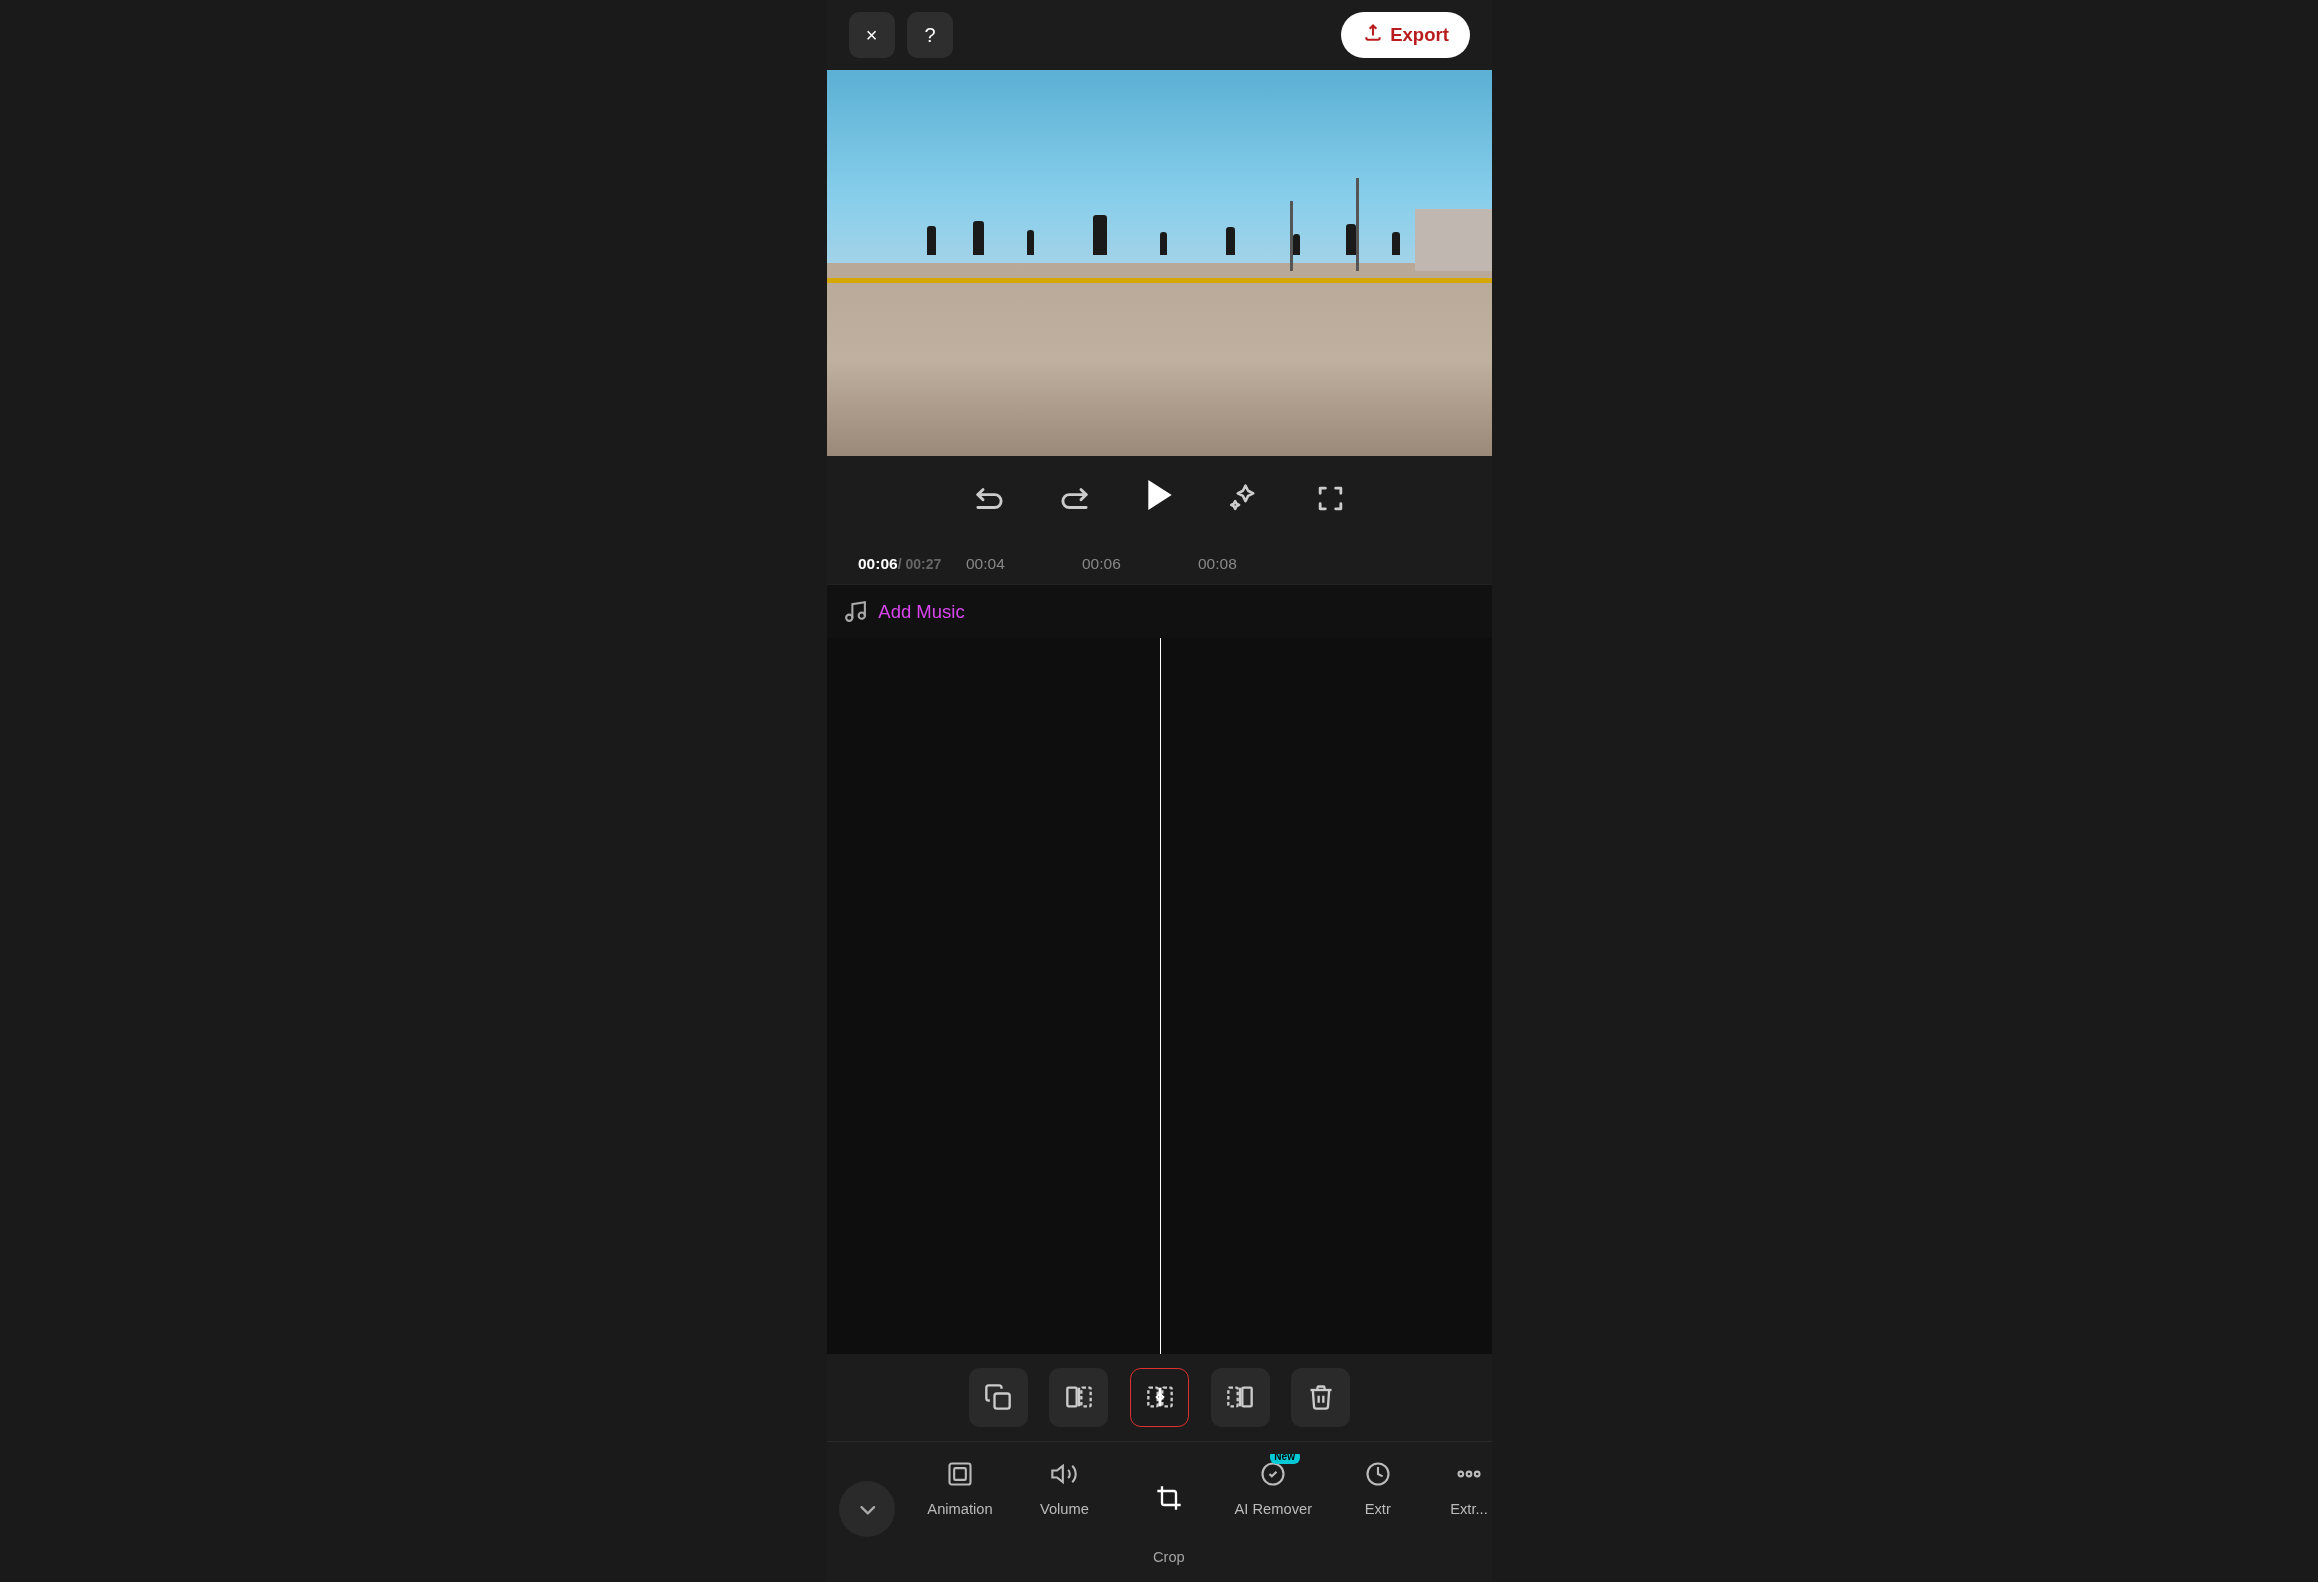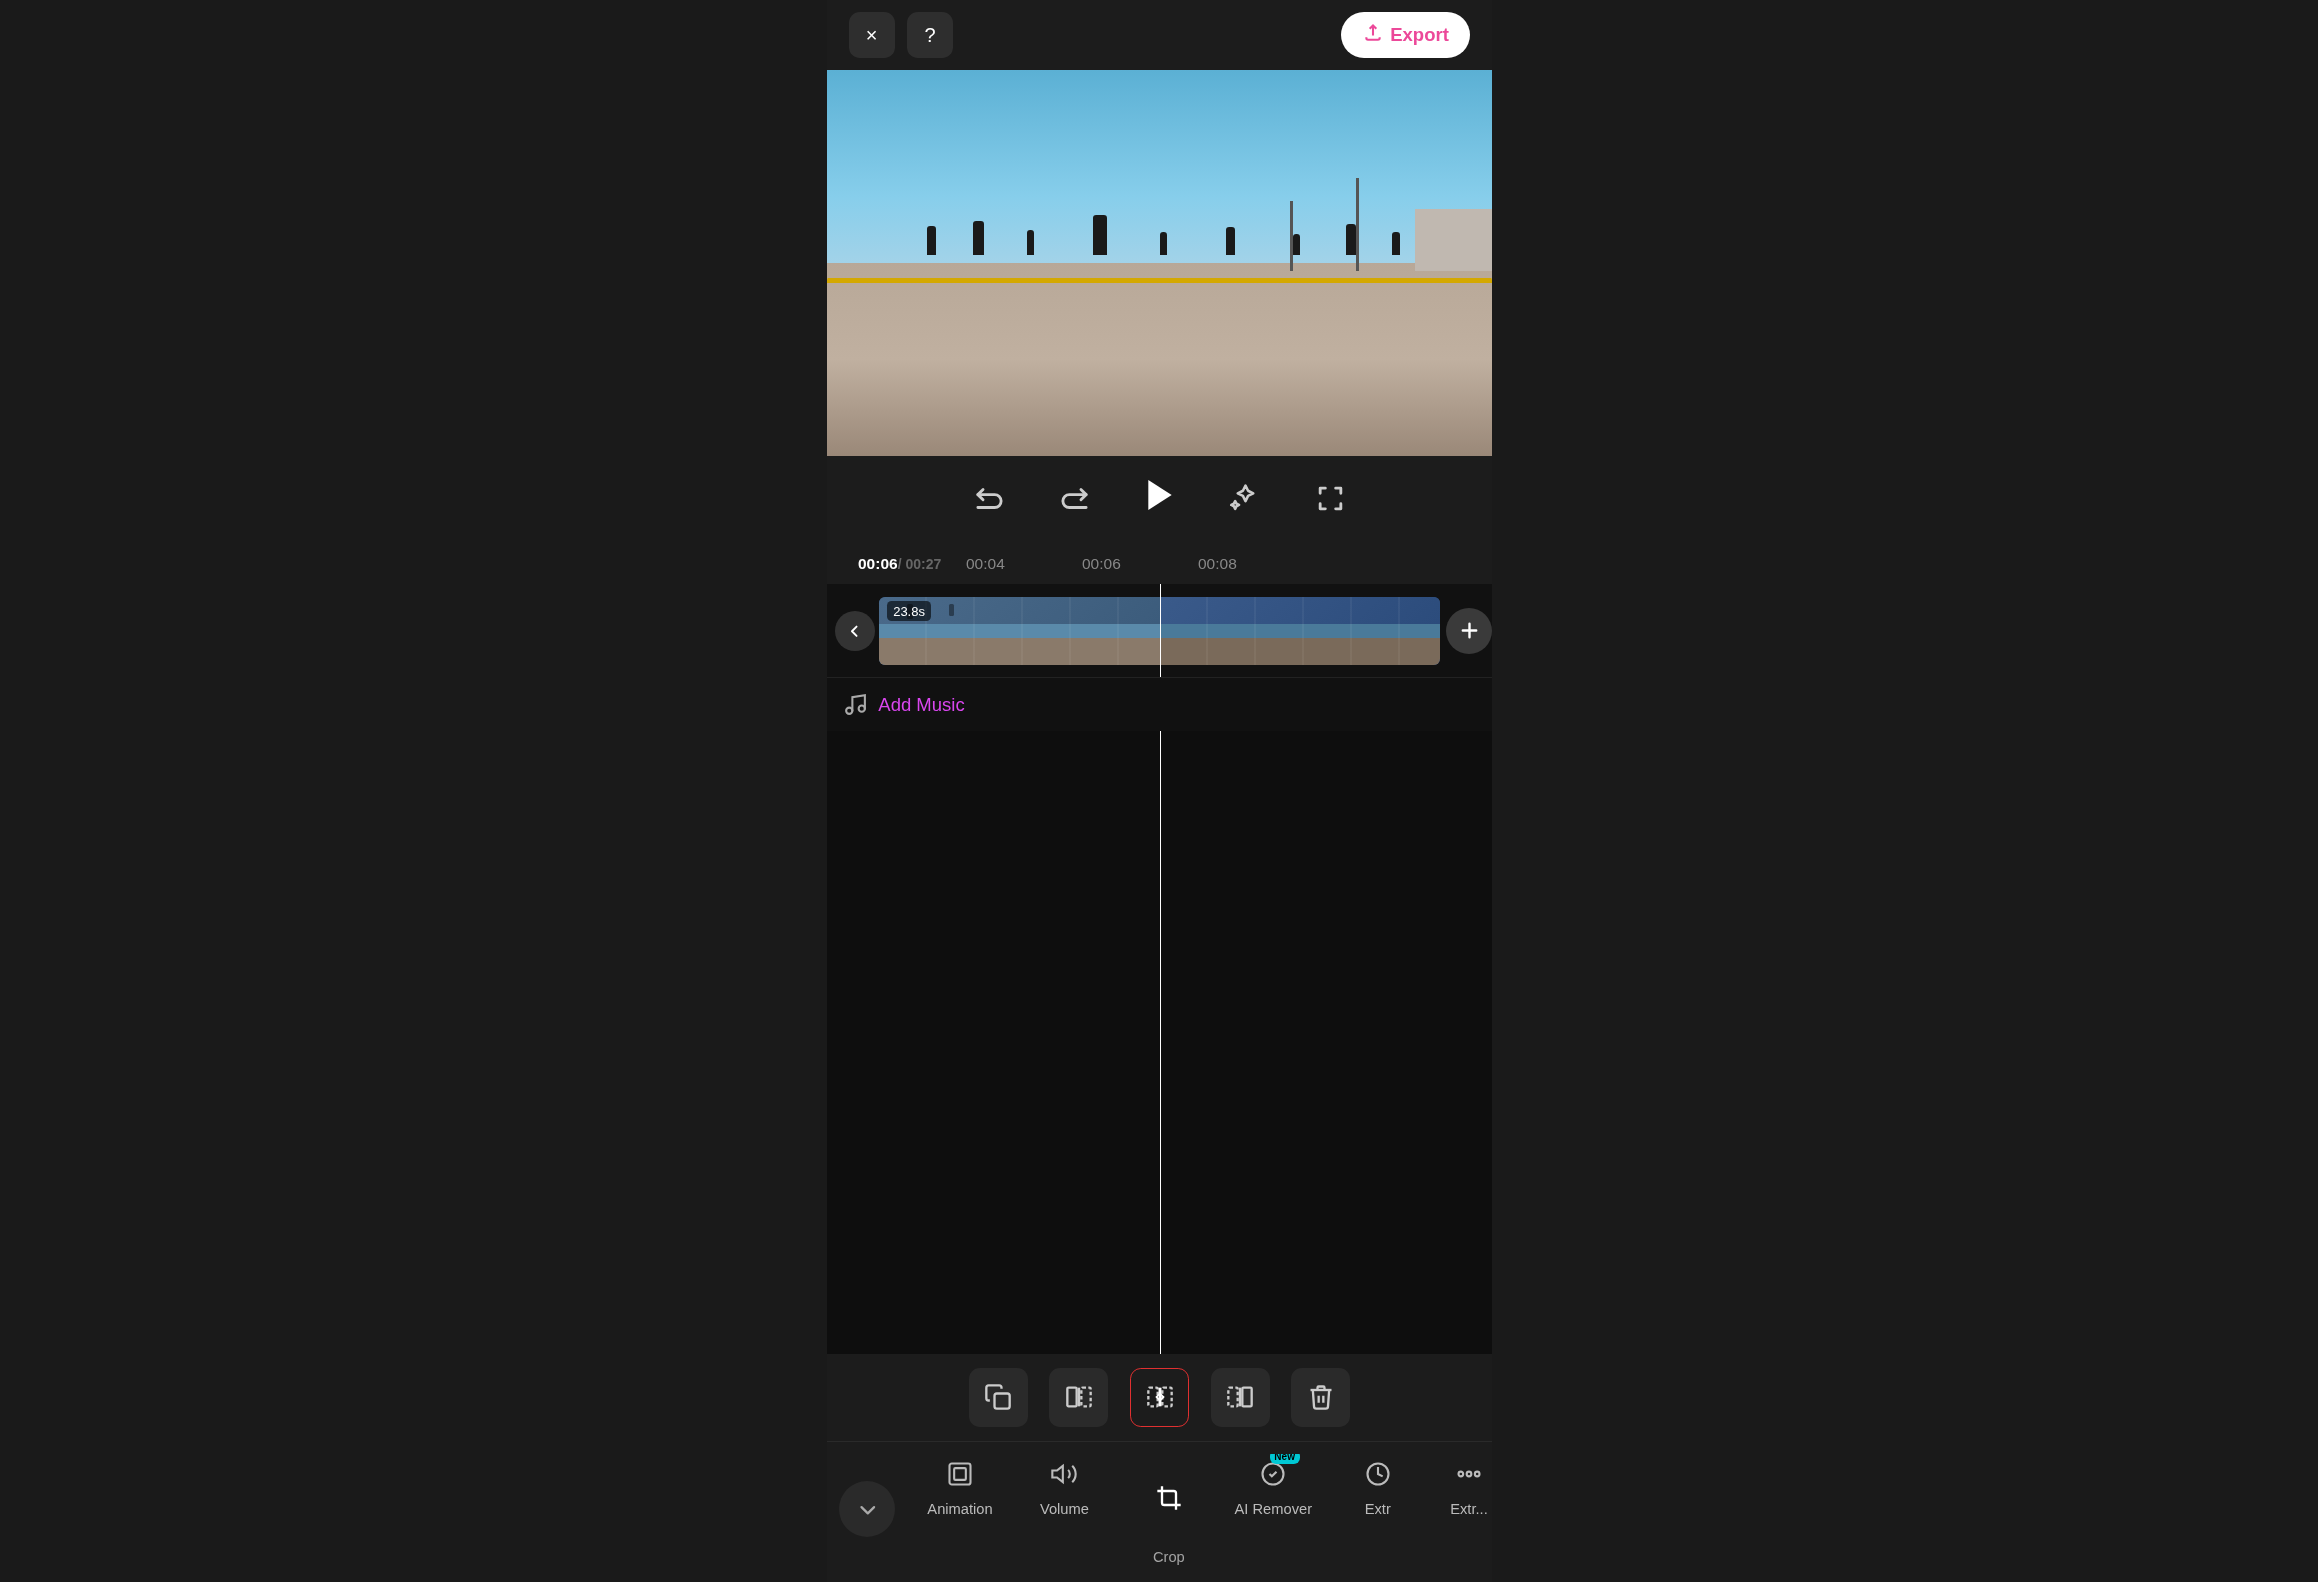--- a/index.html
+++ b/index.html
@@ -44,21 +44,21 @@
       border: none;
       color: #fff;
       font-size: 20px;
       cursor: pointer;
       display: flex;
       align-items: center;
       justify-content: center;
     }
     .export-btn {
       background: #fff;
-      color: #ec4899;
+      color: #b91c1c;
       border: none;
       border-radius: 23px;
       padding: 10.8px 21.6px;
       font-size: 18.5px;
       font-weight: 600;
       cursor: pointer;
       display: flex;
       align-items: center;
       gap: 7.7px;
     }
@@ -450,49 +450,20 @@
         </span>
         <span class="ruler-label" style="left:108px;">00:04</span>
         <span class="ruler-label" style="left:224px;">00:06</span>
         <span class="ruler-label" style="left:340px;">00:08</span>
 
       </div>
     </div>
   </div>
 
   <div class="timeline-area">
-    <div class="timeline-track">
-      <div class="timeline-arrow">
-        <svg viewBox="0 0 24 24" width="18.5" height="18.5" fill="none" stroke="#fff" stroke-width="2.5">
-          <path d="M15 18l-6-6 6-6" stroke-linecap="round" stroke-linejoin="round"></path>
-        </svg>
-      </div>
-      <div class="video-clip">
-        <span class="clip-badge">23.8s</span>
-        <div class="clip-thumbnail" style="background:linear-gradient(135deg, #4a6a8a 0%, #3a5a7a 100%);">
-
-          <div style="position:absolute;bottom:0;left:0;right:0;height:40%;background:#8a7a6a;"></div>
-          <div style="position:absolute;bottom:40%;left:0;right:0;height:20%;background:#5a8aaa;"></div>
-          <div style="position:absolute;top:10%;left:10%;width:6.2px;height:15.5px;background:rgba(0,0,0,0.4);border-radius:1.5px;"></div>
-          <div style="position:absolute;top:10%;left:25%;width:4.6px;height:12.4px;background:rgba(0,0,0,0.4);border-radius:1.5px;"></div>
-        </div>
-        <div class="clip-divider"></div>
-        <div class="clip-thumbnail" style="background:linear-gradient(135deg, #3a5a8a 0%, #2a4a7a 100%);">
-          <div style="position:absolute;bottom:0;left:0;right:0;height:40%;background:#7a6a5a;"></div>
-          <div style="position:absolute;bottom:40%;left:0;right:0;height:20%;background:#4a7a9a;"></div>
-        </div>
-      </div>
-      <div class="add-btn">
-        <svg viewBox="0 0 24 24" width="23" height="23" fill="none" stroke="#fff" stroke-width="2.5">
-          <path d="M12 5v14M5 12h14" stroke-linecap="round"></path>
-        </svg>
-      </div>
-
-      <div style="position:absolute;top:0;bottom:0;left:50%;width:1.5px;background:#fff;z-index:10;"></div>
-    </div>
 
     <div class="add-music-row">
       <svg viewBox="0 0 24 24" width="25" height="25" fill="none" stroke="#aaa" stroke-width="2">
         <path d="M9 18V5l12-2v13" stroke-linecap="round"></path>
         <circle cx="6" cy="18" r="3"></circle>
         <circle cx="18" cy="16" r="3"></circle>
       </svg>
       <span>Add Music</span>
     </div>
   </div>

